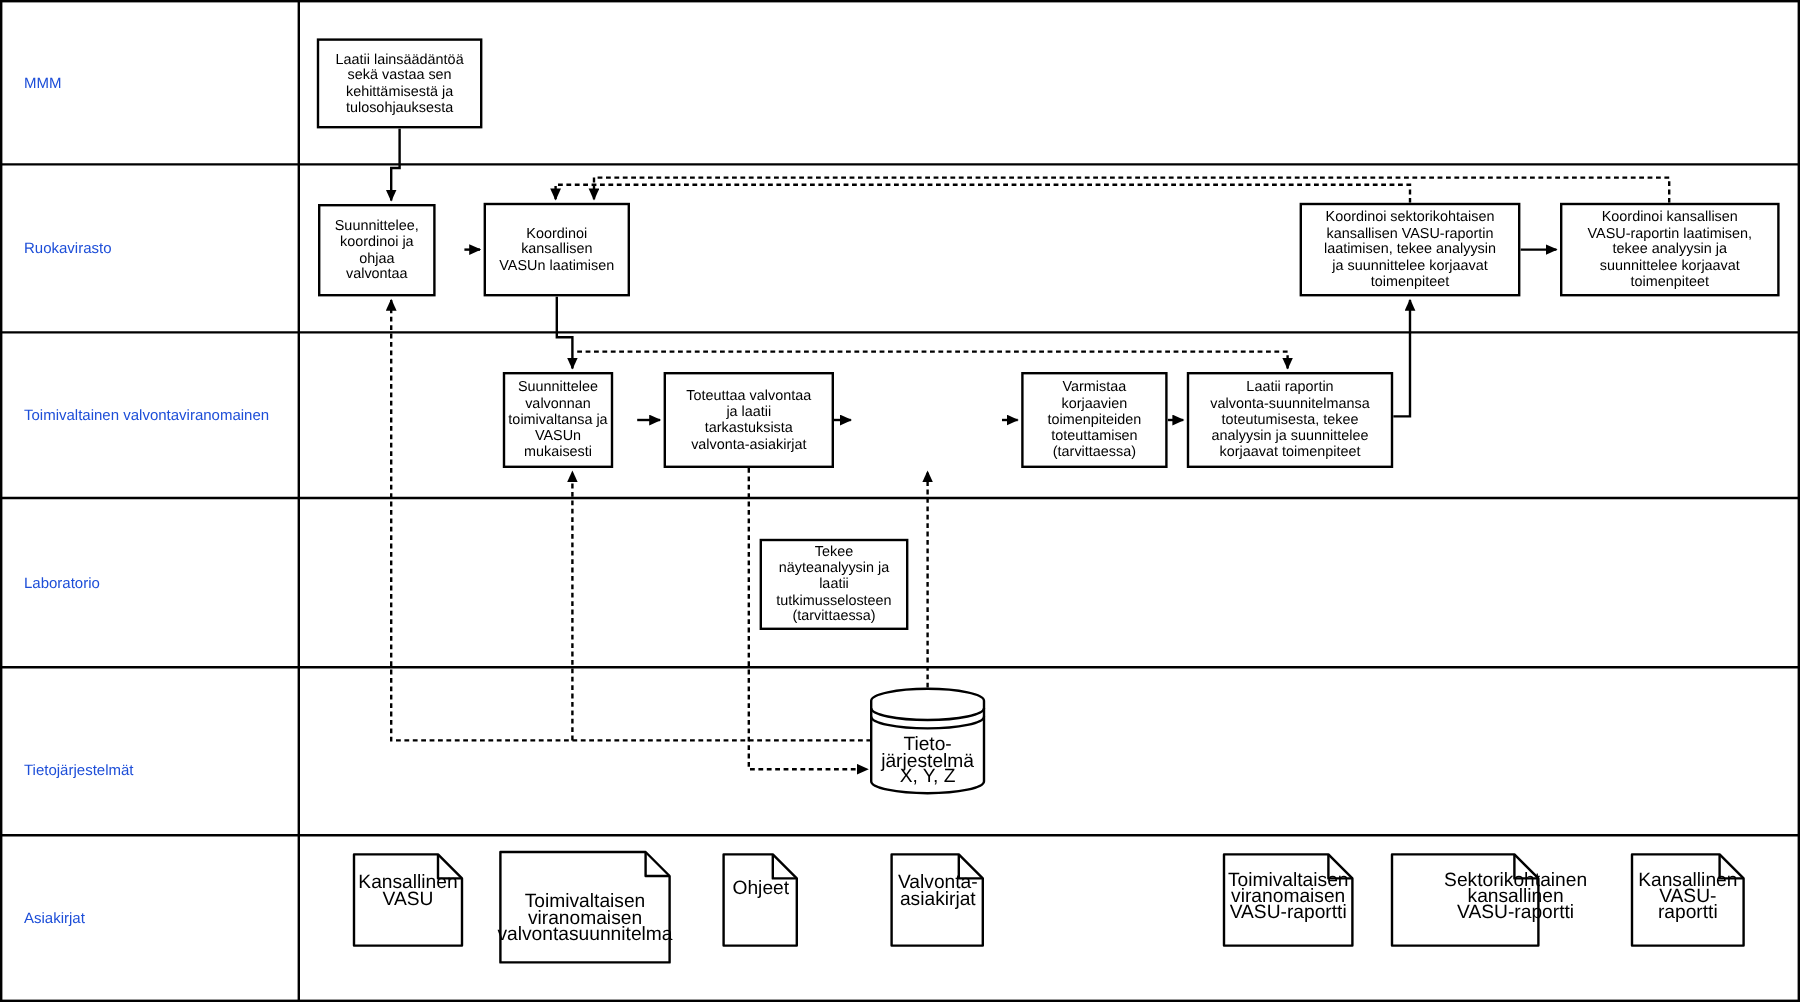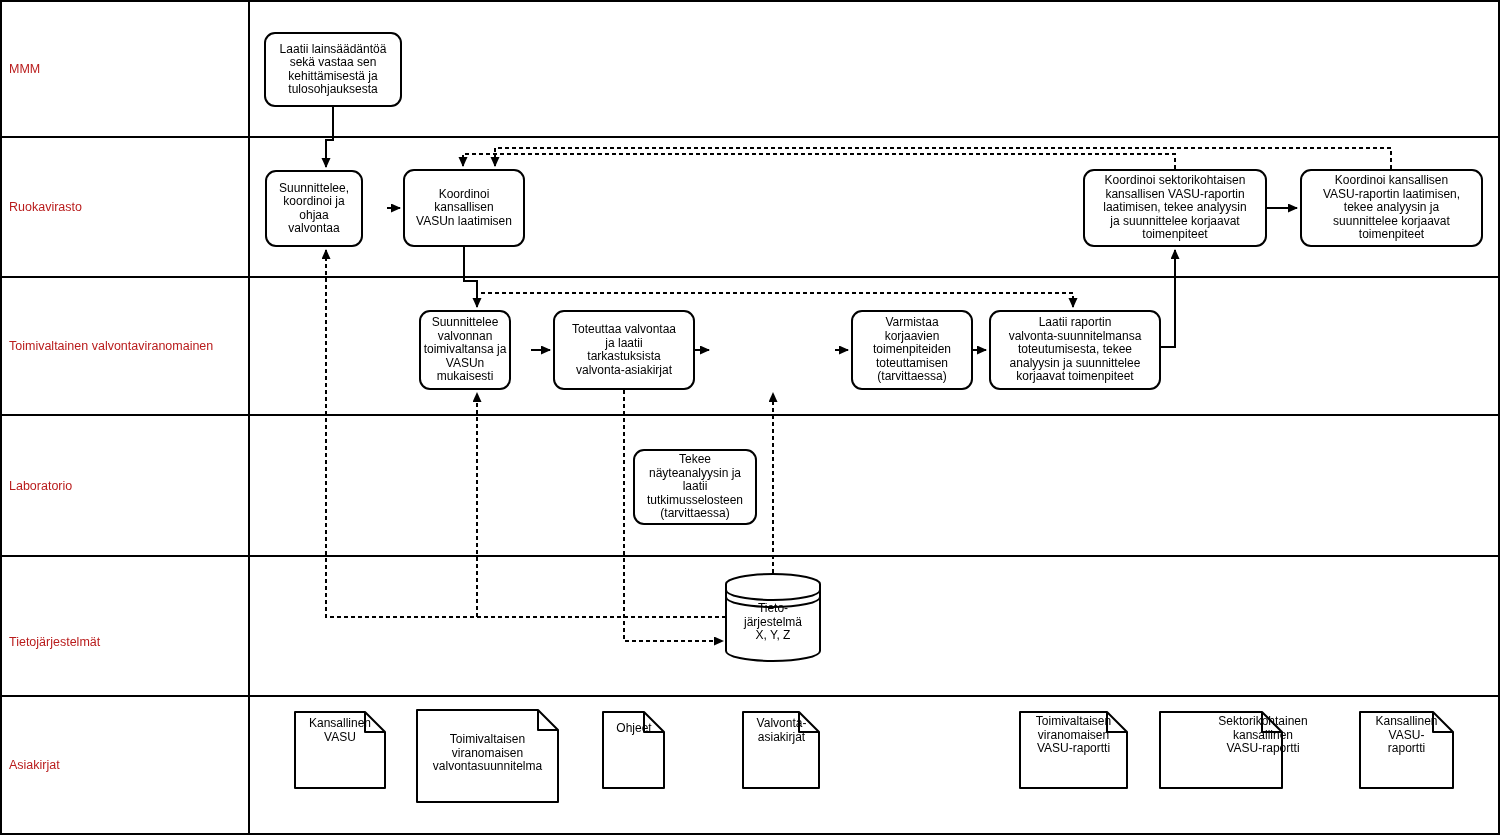--- a/index.html
+++ b/index.html
@@ -6,37 +6,37 @@
   #canvas{
     position:relative;
     width:1500px;height:835px;
     background:#ffffff;
     font-family:"Liberation Sans", sans-serif;
     color:#000000;
     overflow:hidden;
   }
   #wires{position:absolute;left:0;top:0;z-index:1;}
   .lane-label{
-    position:absolute;left:0;width:249px;
+    position:absolute;left:11px;width:249px;
     display:flex;align-items:center;
     padding-left:9px;box-sizing:border-box;
-    font-size:12.5px;color:#b91c1c;z-index:2;
+    font-size:12.5px;color:#1d4ed8;z-index:2;
   }
   .process{
     position:absolute;z-index:3;
-    background:#ffffff;border:2px solid #000000;border-radius:11px;
+    background:#ffffff;border:2px solid #000000;border-radius:0;
     display:flex;align-items:center;justify-content:center;
     text-align:center;font-size:12px;line-height:13.5px;
     white-space:pre-line;box-sizing:border-box;padding:2px;
   }
   .overlay-text{
     position:absolute;z-index:4;
     display:flex;justify-content:center;
-    text-align:center;font-size:12px;line-height:13.5px;
-    white-space:pre-line;box-sizing:border-box;
+    text-align:center;font-size:16px;line-height:13.5px;
+    white-space:pre-line;box-sizing:border-box;margin-top:12px;
   }
 </style>
 </head>
 <body>
 
 <div id="canvas">
 
   <svg id="wires" width="1500" height="835" viewBox="0 0 1500 835">
     <defs>
       <marker id="arr" markerWidth="11" markerHeight="10" refX="9" refY="4.5" orient="auto" markerUnits="userSpaceOnUse">

